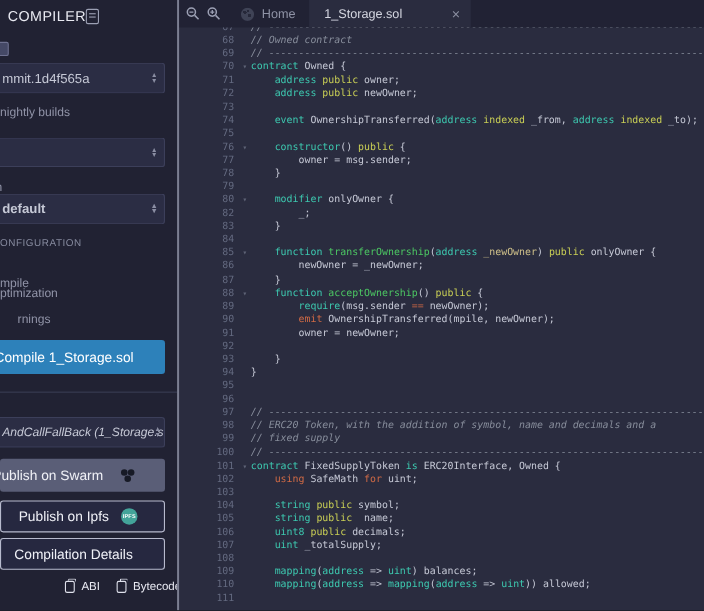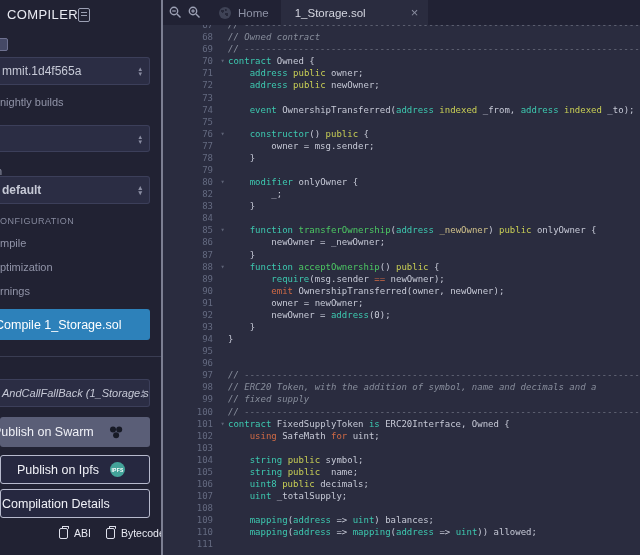--- a/index.html
+++ b/index.html
@@ -119,23 +119,23 @@
       <span>n</span>
     </div>
 
     <div class="side-select" style="top:176px;height:28px;font-weight:bold;">
       <span class="sel-text">default</span>
       <span class="stepper"></span>
     </div>
 
     <div class="config-heading">ONFIGURATION</div>
 
-    <div class="side-label" style="top:237px;">mpile</div>
+    <div class="side-label" style="top:252px;">mpile</div>
     <div class="side-label" style="top:261px;">ptimization</div>
-    <div class="side-label" style="top:285px;">rnings</div>
+    <div class="side-label" style="top:285px;margin-left:16px;">rnings</div>
 
     <button class="compile-btn">
       <span>Compile 1_Storage.sol</span>
     </button>
 
     <div class="hdivider"></div>
 
     <div class="side-select" style="top:379px;height:28px;">
       <span class="sel-text" style="font-size:11px;font-style:italic;">AndCallFallBack (1_Storage.s</span>
       <span class="stepper" style="right:4px;"></span>
@@ -149,21 +149,21 @@
         <circle cx="8.1" cy="10.2" r="3" fill="#171a26"></circle>
       </svg>
     </div>
 
     <div class="side-btn outline-btn ipfs-btn">
       <span class="btn-label">Publish on Ipfs</span>
       <span class="ipfs-badge">IPFS</span>
     </div>
 
     <div class="side-btn outline-btn details-btn">
-      <span class="btn-label" style="margin-left:1px;">Compilation Details</span>
+      <span class="btn-label" style="margin-left:12px;">Compilation Details</span>
     </div>
 
     <div class="abi-row">
       <span class="copy-icon"></span>
       <span>ABI</span>
       <span class="abi-gap"></span>
       <span class="copy-icon"></span>
       <span>Bytecode</span>
     </div>
   </aside>
@@ -212,23 +212,23 @@
           <div class="cl"><span class="ln">79</span><span class="fold"></span><span class="lc"></span></div>
           <div class="cl"><span class="ln">80</span><span class="fold">▾</span><span class="lc"><span class="t-tx">    </span><span class="t-kw">modifier</span><span class="t-tx"> onlyOwner {</span></span></div>
           <div class="cl"><span class="ln">82</span><span class="fold"></span><span class="lc"><span class="t-tx">        _;</span></span></div>
           <div class="cl"><span class="ln">83</span><span class="fold"></span><span class="lc"><span class="t-tx">    }</span></span></div>
           <div class="cl"><span class="ln">84</span><span class="fold"></span><span class="lc"></span></div>
           <div class="cl"><span class="ln">85</span><span class="fold">▾</span><span class="lc"><span class="t-tx">    </span><span class="t-kw">function</span><span class="t-tx"> </span><span class="t-fn">transferOwnership</span><span class="t-tx">(</span><span class="t-kw">address</span><span class="t-tx"> </span><span class="t-pr">_newOwner</span><span class="t-tx">) </span><span class="t-md">public</span><span class="t-tx"> onlyOwner {</span></span></div>
           <div class="cl"><span class="ln">86</span><span class="fold"></span><span class="lc"><span class="t-tx">        newOwner = _newOwner;</span></span></div>
           <div class="cl"><span class="ln">87</span><span class="fold"></span><span class="lc"><span class="t-tx">    }</span></span></div>
           <div class="cl"><span class="ln">88</span><span class="fold">▾</span><span class="lc"><span class="t-tx">    </span><span class="t-kw">function</span><span class="t-tx"> </span><span class="t-fn">acceptOwnership</span><span class="t-tx">() </span><span class="t-md">public</span><span class="t-tx"> {</span></span></div>
           <div class="cl"><span class="ln">89</span><span class="fold"></span><span class="lc"><span class="t-tx">        </span><span class="t-kw">require</span><span class="t-tx">(msg.sender </span><span class="t-or">==</span><span class="t-tx"> newOwner);</span></span></div>
-          <div class="cl"><span class="ln">90</span><span class="fold"></span><span class="lc"><span class="t-tx">        </span><span class="t-or">emit</span><span class="t-tx"> OwnershipTransferred(owner, newOwner);</span></span></div>
+          <div class="cl"><span class="ln">90</span><span class="fold"></span><span class="lc"><span class="t-tx">        </span><span class="t-or">emit</span><span class="t-tx"> OwnershipTransferred(mpile, newOwner);</span></span></div>
           <div class="cl"><span class="ln">91</span><span class="fold"></span><span class="lc"><span class="t-tx">        owner = newOwner;</span></span></div>
-          <div class="cl"><span class="ln">92</span><span class="fold"></span><span class="lc"><span class="t-tx">        newOwner = </span><span class="t-kw">address</span><span class="t-tx">(0);</span></span></div>
+          <div class="cl"><span class="ln">92</span><span class="fold"></span></div>
           <div class="cl"><span class="ln">93</span><span class="fold"></span><span class="lc"><span class="t-tx">    }</span></span></div>
           <div class="cl"><span class="ln">94</span><span class="fold"></span><span class="lc"><span class="t-tx">}</span></span></div>
           <div class="cl"><span class="ln">95</span><span class="fold"></span><span class="lc"></span></div>
           <div class="cl"><span class="ln">96</span><span class="fold"></span><span class="lc"></span></div>
           <div class="cl"><span class="ln">97</span><span class="fold"></span><span class="lc"><span class="t-cm">// --------------------------------------------------------------------------------</span></span></div>
           <div class="cl"><span class="ln">98</span><span class="fold"></span><span class="lc"><span class="t-cm">// ERC20 Token, with the addition of symbol, name and decimals and a</span></span></div>
           <div class="cl"><span class="ln">99</span><span class="fold"></span><span class="lc"><span class="t-cm">// fixed supply</span></span></div>
           <div class="cl"><span class="ln">100</span><span class="fold"></span><span class="lc"><span class="t-cm">// --------------------------------------------------------------------------------</span></span></div>
           <div class="cl"><span class="ln">101</span><span class="fold">▾</span><span class="lc"><span class="t-kw">contract</span><span class="t-tx"> FixedSupplyToken </span><span class="t-kw">is</span><span class="t-tx"> ERC20Interface, Owned {</span></span></div>
           <div class="cl"><span class="ln">102</span><span class="fold"></span><span class="lc"><span class="t-tx">    </span><span class="t-or">using</span><span class="t-tx"> SafeMath </span><span class="t-or">for</span><span class="t-tx"> uint;</span></span></div>

